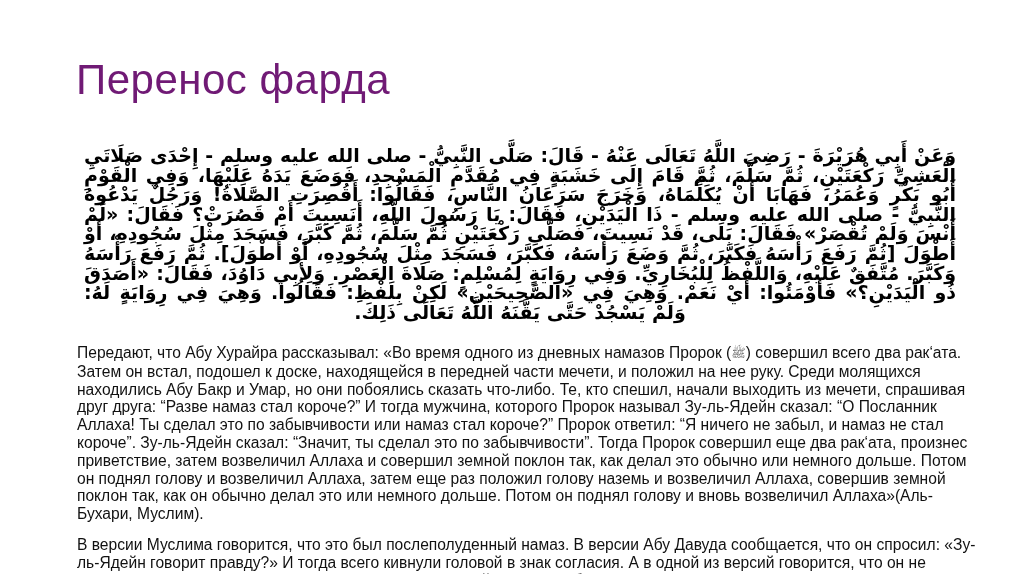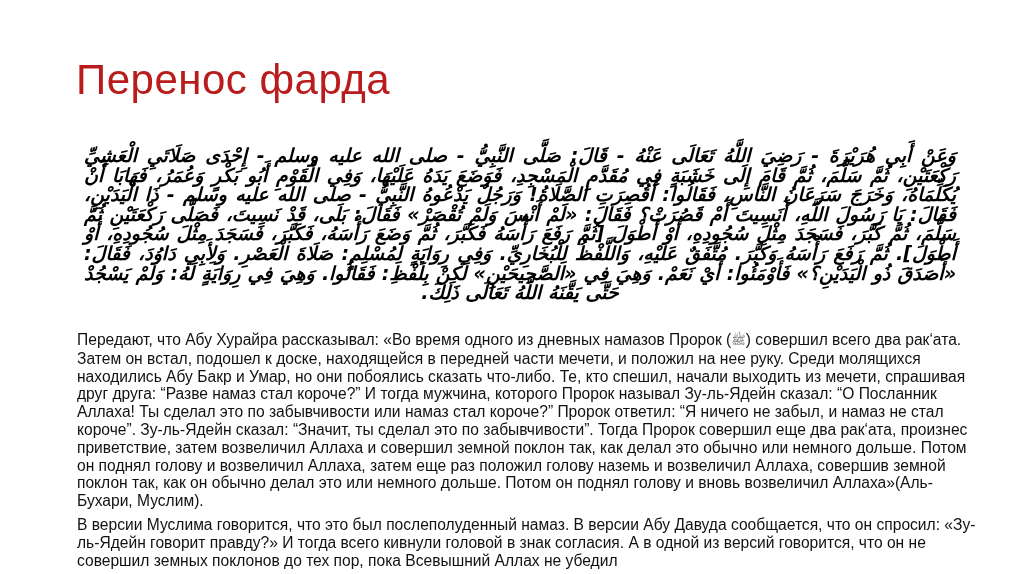--- a/index.html
+++ b/index.html
@@ -19,51 +19,50 @@
     }
     .slide-title {
       position: absolute;
       left: 76px;
       top: 50px;
       margin: 0;
       font-family: "Liberation Sans", "DejaVu Sans", sans-serif;
       font-weight: normal;
       font-size: 42px;
       line-height: 60px;
-      color: #b91c1c;
+      color: #701a75;
       letter-spacing: 0.5px;
     }
     .arabic-block {
       position: absolute;
       left: 84px;
       top: 146px;
       width: 872px;
       direction: rtl;
       text-align: justify;
       text-align-last: center;
       font-family: "DejaVu Sans", "Liberation Sans", sans-serif;
       font-weight: bold;
       font-size: 19px;
       line-height: 19.6px;
       color: #000000;
       margin: 0;
-      font-style: italic;
     }
     .russian-block {
       position: absolute;
       left: 77px;
       top: 331px;
       width: 900px;
       font-family: "Liberation Sans", "DejaVu Sans", sans-serif;
       font-size: 15.6px;
       line-height: 17.8px;
       color: #111111;
     }
     .russian-block p {
-      margin: 0 0 6px 0;
+      margin: 13px 0 6px 0;
     }
     .saw {
       font-size: 12px;
       color: #555555;
       vertical-align: 1px;
     }
   </style>
 </head>
 <body>
 

